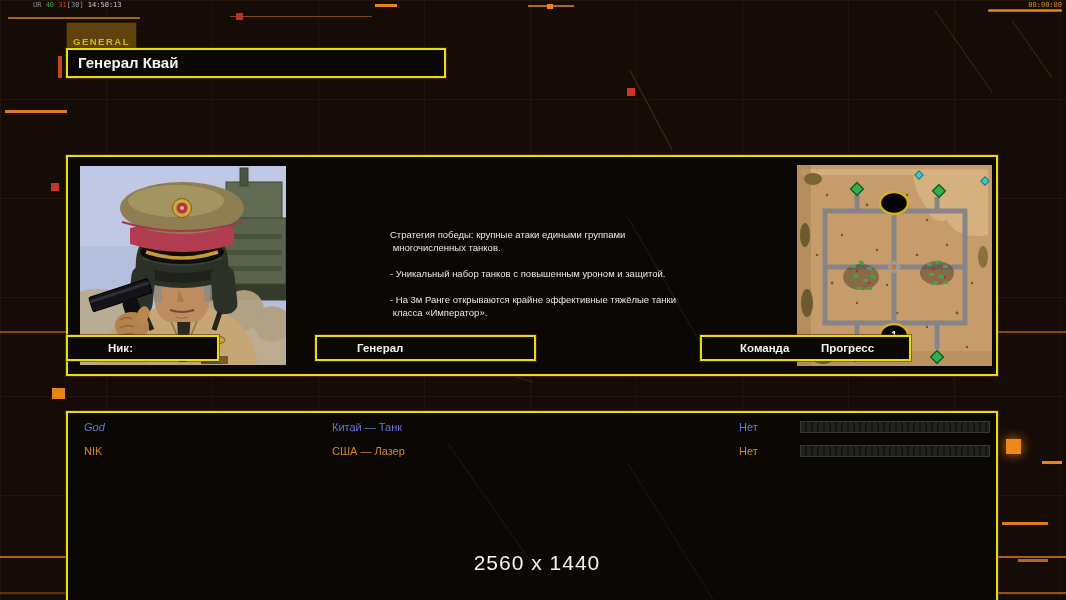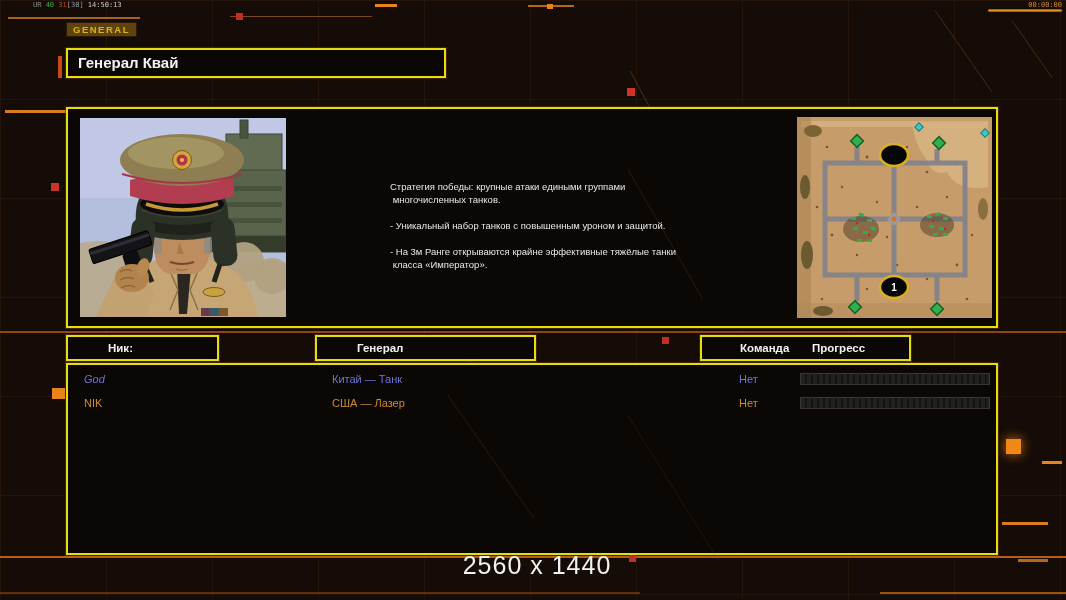--- a/index.html
+++ b/index.html
@@ -11,29 +11,29 @@
           linear-gradient(90deg,rgba(160,85,30,.10) 1px,transparent 1px);
         background-size:106px 99px;}
   .ln,.sq,.tr{position:absolute;}
   .tr{height:1px;transform-origin:left center;}
   
   .dbg{position:absolute;left:2px;top:1px;font:7px "DejaVu Sans Mono",monospace;letter-spacing:0;}
   .clock{position:absolute;right:4px;top:1px;font:7px "DejaVu Sans Mono",monospace;color:#d08a20;}
   .clockbar{position:absolute;right:4px;top:9px;width:74px;height:3px;border-radius:2px;
             background:linear-gradient(180deg,#8a4a0c,#e8921c 50%,#8a4a0c);}
   
-  .gtag{position:absolute;left:66px;top:22px;height:13px;line-height:13px;padding:0 6px;
+  .gtag{position:absolute;left:66px;top:22px;height:13px;line-height:13px;padding:12px 6px;
         background:#5f420e;border:1px solid #2a1c04;color:#d9b60b;
         font-size:9.5px;font-weight:bold;letter-spacing:1.5px;}
   .tbox{position:absolute;left:66px;top:48px;width:366px;height:26px;background:#0a0704;
         border:2px solid #e6df05;box-shadow:0 0 0 1px rgba(90,50,8,.6);
         color:#f2f2f2;font-size:15px;font-weight:bold;line-height:26px;padding-left:10px;}
   
   .panel{position:absolute;background:#0a0704;border:2px solid #e6df05;
-         box-shadow:0 0 0 1px rgba(90,50,8,.6);}
+         box-shadow:0 0 0 1px rgba(90,50,8,.6);margin-top:48px;}
   #main-panel{left:66px;top:107px;width:928px;height:217px;}
   #table-panel{left:66px;top:363px;width:928px;height:188px;}
   .hbox{position:absolute;top:335px;height:22px;background:#0a0704;border:2px solid #e6df05;
         box-shadow:0 0 0 1px rgba(90,50,8,.6);color:#f0f0f0;font-size:11.5px;font-weight:bold;
         line-height:22px;}
   #hdr-nick{left:66px;width:149px;}
   #hdr-general{left:315px;width:209px;padding-left:8px;}
   #hdr-team{left:700px;width:207px;}
   .hbox .hlab{position:absolute;top:0;margin-left:26px;}
   
@@ -48,21 +48,21 @@
   .trow{position:absolute;left:0;right:0;height:20px;font-size:11px;line-height:20px;}
   .trow .c-nick{position:absolute;left:16px;}
   .trow .c-gen{position:absolute;left:264px;}
   .trow .c-team{position:absolute;left:671px;}
   .prog{position:absolute;left:732px;top:4px;width:190px;height:12px;
         background:repeating-linear-gradient(90deg,#212120 0 4px,#141413 4px 6px);
         border:1px solid #383832;box-sizing:border-box;}
   .prog .fill{height:100%;background:#3f8a3f;width:0;}
   
   #res{position:absolute;left:0;right:0;top:551px;text-align:center;color:#f2f2f2;
-       font-size:25px;letter-spacing:1px;padding-left:8px;}
+       font-size:21px;letter-spacing:1px;padding-left:8px;}
 </style>
 </head>
 <body>
 
 <div id="screen">
   <div class="grid"></div>
 
   <div class="ln" style="left:8px;top:17px;width:132px;height:2px;background:#a5651a"></div>
   <div class="ln" style="left:230px;top:16px;width:142px;height:1px;background:#7a4a12"></div>
   <div class="ln" style="left:375px;top:4px;width:22px;height:3px;background:#e88418"></div>
@@ -284,21 +284,21 @@
   </div>
 
   <div class="hbox" id="hdr-nick">
     <span class="hlab" style="left:14px">Ник:</span>
   </div>
   <div class="hbox" id="hdr-general">
     <span class="hlab" style="left:14px">Генерал</span>
   </div>
   <div class="hbox" id="hdr-team">
     <span class="hlab" style="left:12px">Команда</span>
-    <span class="hlab" style="left:84px">Прогресс</span>
+    <span class="hlab" style="left:93px">Прогресс</span>
   </div>
 
   <div class="panel" id="table-panel">
     <div class="tr" style="left:380px;top:30px;width:150px;background:rgba(140,85,30,.22);transform:rotate(55deg)"></div>
     <div class="tr" style="left:560px;top:50px;width:170px;background:rgba(140,85,30,.18);transform:rotate(58deg)"></div>
 
     <div class="trow" style="top:4px">
       <span class="c-nick" style="color: rgb(107, 116, 216); font-style: italic;">God</span>
       <span class="c-gen" style="color: rgb(107, 116, 216);">Китай — Танк</span>
       <span class="c-team" style="color: rgb(107, 116, 216);">Нет</span>

